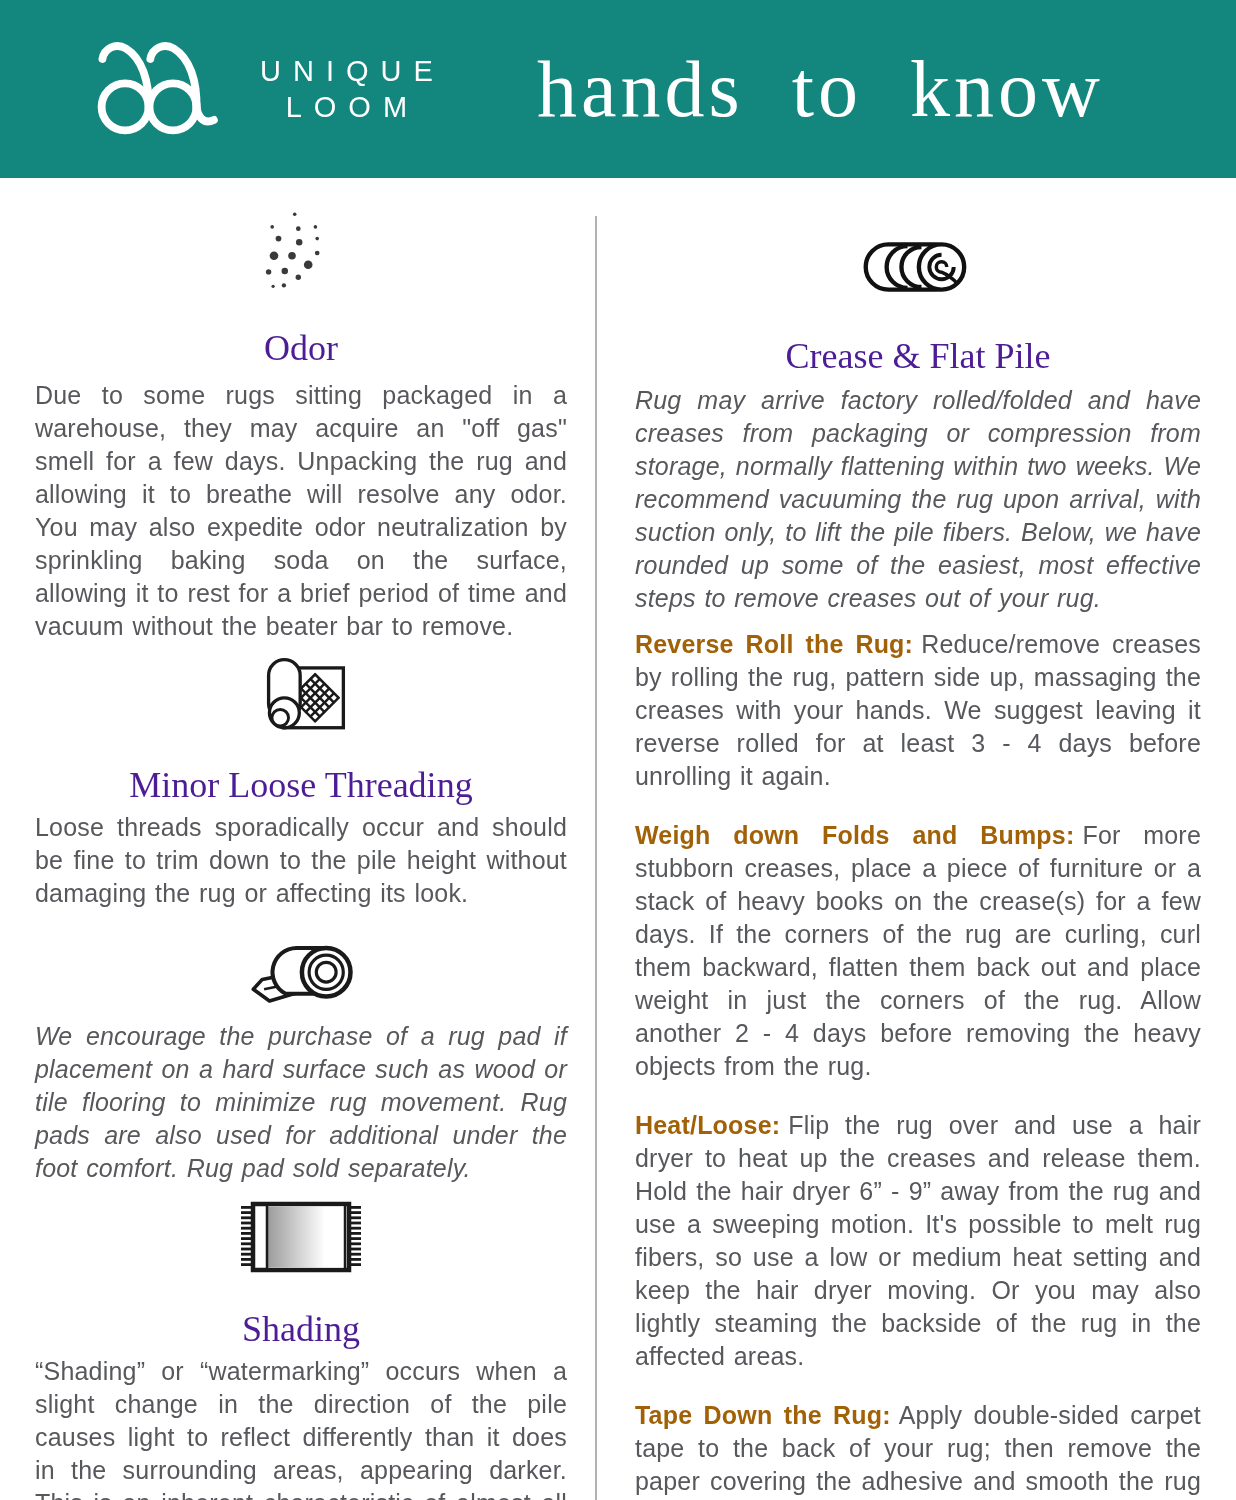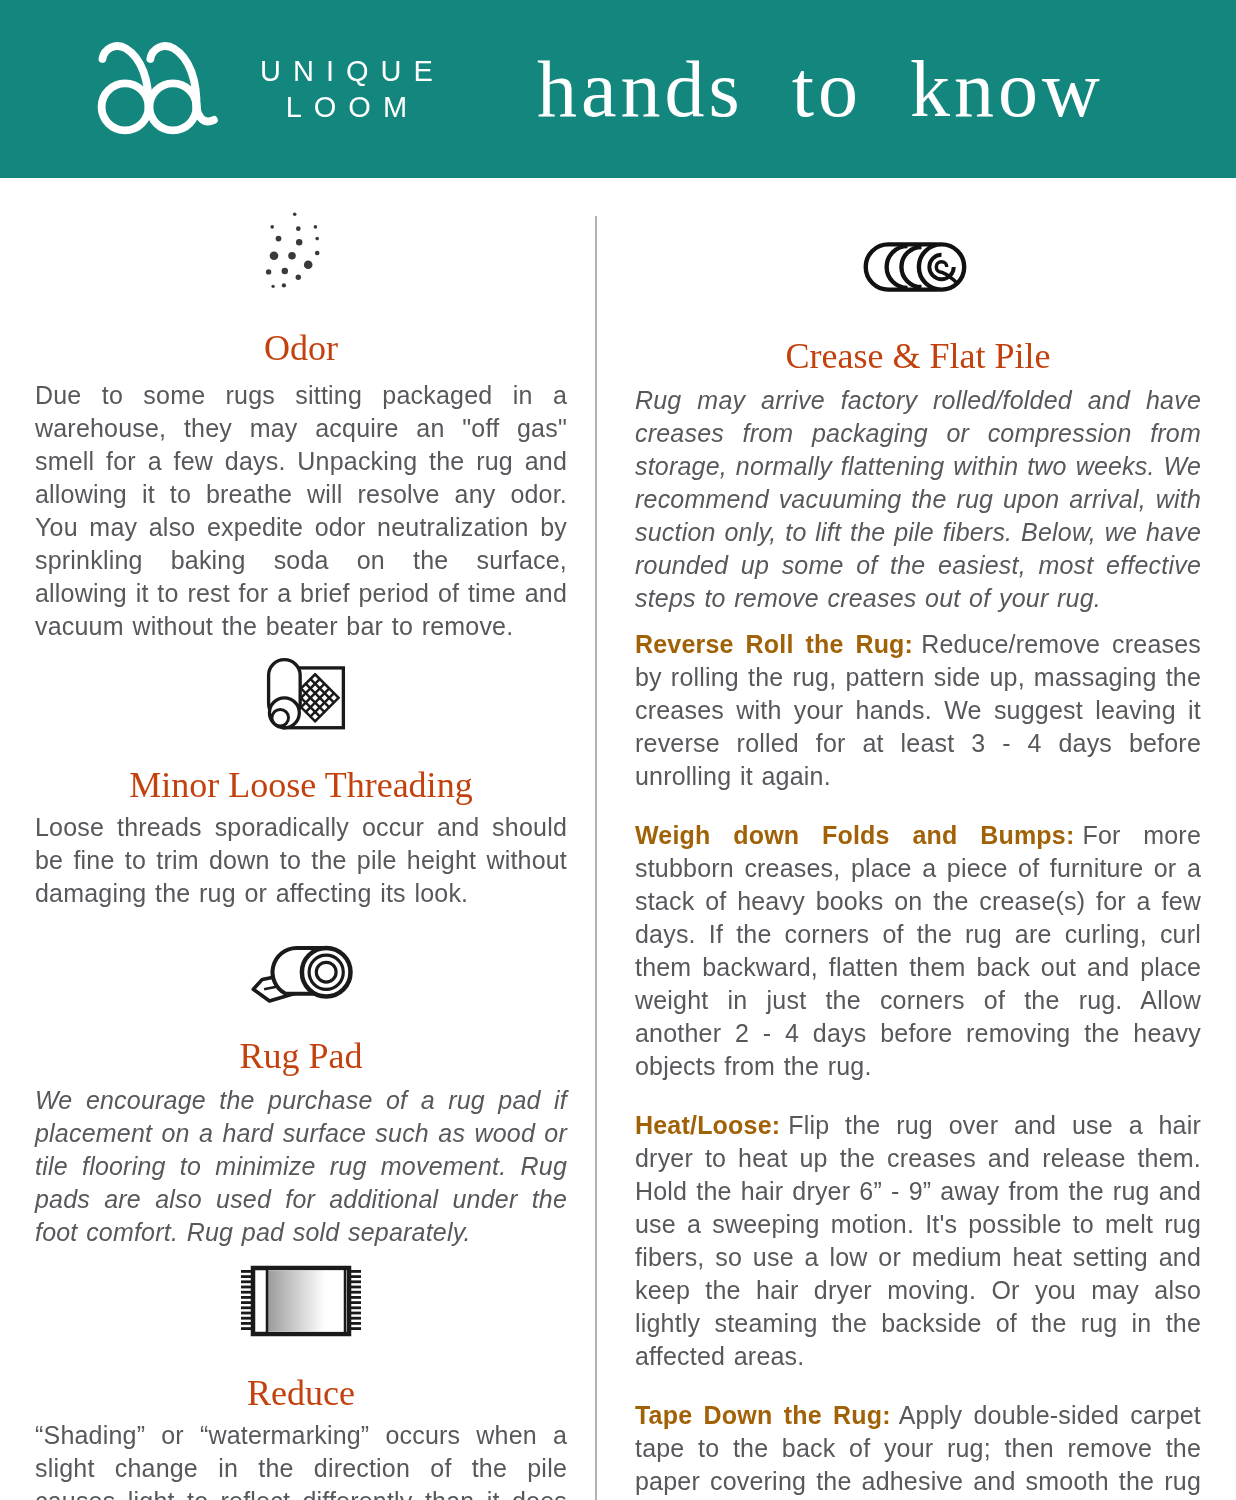--- a/index.html
+++ b/index.html
@@ -25,21 +25,21 @@
     padding-left:30px;
   }
   
   .content{display:flex;align-items:stretch;}
   .col-left{width:532px;margin-left:35px;}
   .divider{width:2px;background:#b1b1b1;margin:38px 0 0 28px;}
   .col-right{width:566px;margin-left:38px;}
   .section{text-align:center;}
   .icon{display:inline-block;}
   h2{
-    font-family:"Liberation Serif",serif;font-weight:400;color:#c2410c;
+    font-family:"Liberation Serif",serif;font-weight:400;color:#4c1d95;
     font-size:36px;line-height:44px;margin:0;text-align:center;
   }
   p{
     margin:0;text-align:justify;color:#57585c;
     font-size:25px;line-height:33px;letter-spacing:0.2px;word-spacing:1.5px;
   }
   p b{color:#a16207;font-weight:bold;margin-right:8px;}
   
   .s-odor .icon{margin-top:30px;}
   .s-odor h2{margin-top:24px;}
@@ -133,21 +133,20 @@
         <span class="icon">
           <svg width="118" height="72" viewBox="0 0 130 80" fill="none" stroke="#1a1a1a" stroke-linejoin="round">
             <path d="M 70 58 L 30 70 L 12 57 L 22 46 L 52 40 L 74 42 Z" fill="#ffffff" stroke-width="4"></path>
             <path d="M 24 57 L 58 50" stroke-width="3"></path>
             <path d="M 92 11 H 60 A 27 27 0 0 0 48 62 H 92" fill="#ffffff" stroke-width="4.5"></path>
             <circle cx="93" cy="38" r="27" fill="#ffffff" stroke-width="5"></circle>
             <circle cx="93" cy="38" r="19" stroke-width="3.5"></circle>
             <circle cx="93" cy="38" r="11" stroke-width="3.5"></circle>
           </svg>
         </span>
-        <h2>Rug Pad</h2>
         <p>We encourage the purchase of a rug pad if placement on a hard surface such as wood or tile flooring to minimize rug movement. Rug pads are also used for additional under the foot comfort. Rug pad sold separately.</p>
       </div>
 
       <div class="section s-shade">
         <span class="icon">
           <svg width="120" height="74" viewBox="0 0 120 74">
             <defs>
               <linearGradient id="shadeGrad" x1="0" y1="0" x2="1" y2="0">
                 <stop offset="0" stop-color="#9c9c9c"></stop>
                 <stop offset="0.75" stop-color="#ffffff"></stop>
@@ -177,21 +176,21 @@
               <rect x="110" y="46.6" width="10" height="2.8"></rect>
                 <rect x="110" y="51.8" width="10" height="2.8"></rect>
               <rect x="110" y="57" width="10" height="2.8"></rect>
                 <rect x="110" y="62.2" width="10" height="2.8"></rect>
             </g>
             <rect x="12" y="3" width="96" height="66" fill="#ffffff" stroke="#1a1a1a" stroke-width="4.5"></rect>
             <rect x="27" y="5.5" width="76" height="61" fill="url(#shadeGrad)"></rect>
             <path d="M 26 3 V 69 M 104 3 V 69" stroke="#1a1a1a" stroke-width="2.5"></path>
           </svg>
         </span>
-        <h2>Reduce</h2>
+        <h2>Shading</h2>
         <p>“Shading” or “watermarking” occurs when a slight change in the direction of the pile causes light to reflect differently than it does in the surrounding areas, appearing darker. This is an inherent characteristic of almost all pile rugs and is not considered a defect.</p>
       </div>
 
     </div>
 
     <div class="divider"></div>
 
     <div class="col-right">
 
       <div class="section s-crease">

